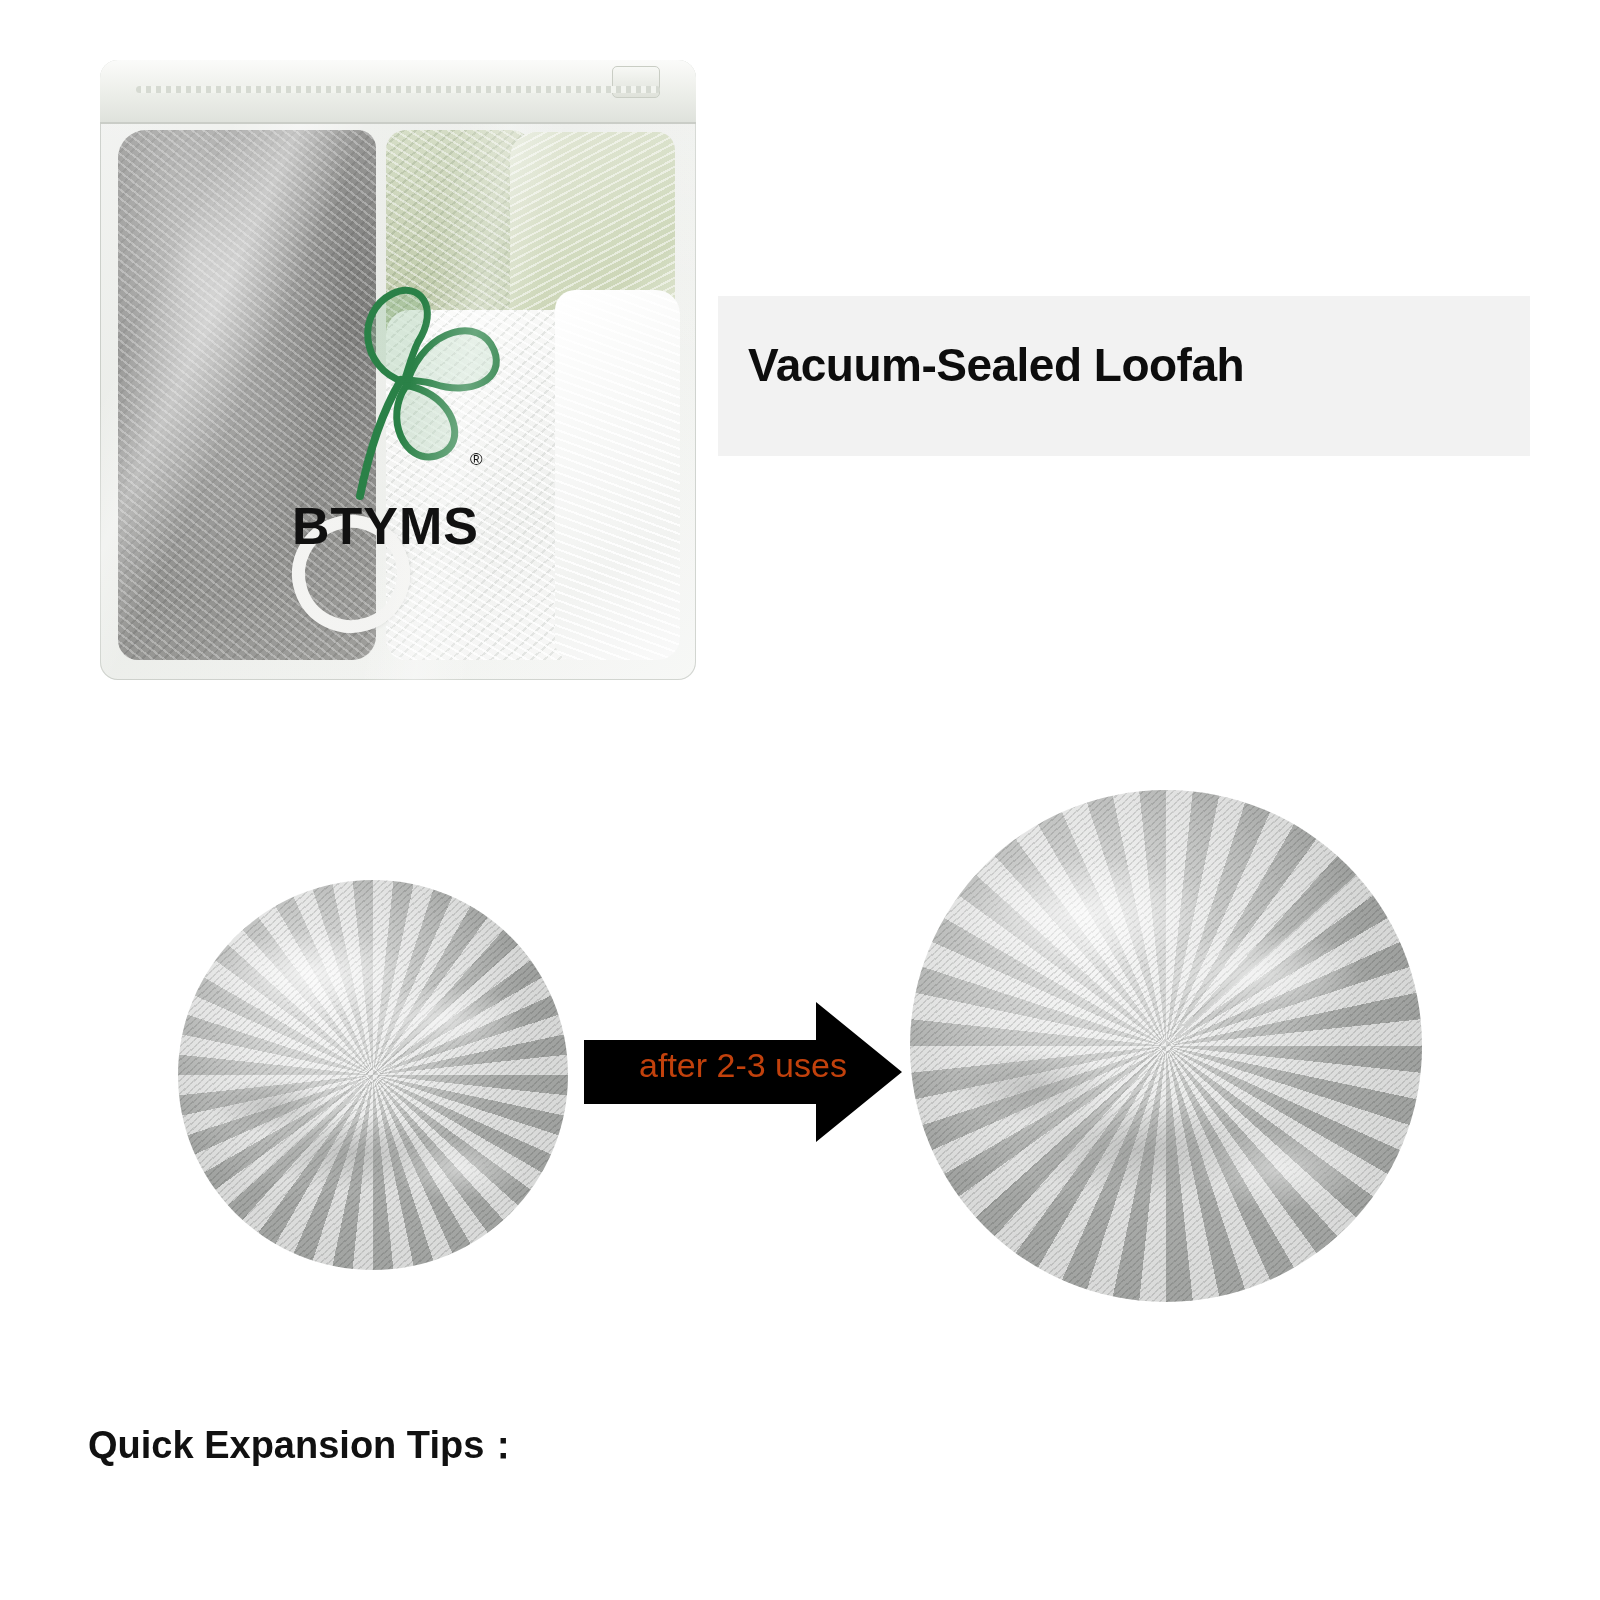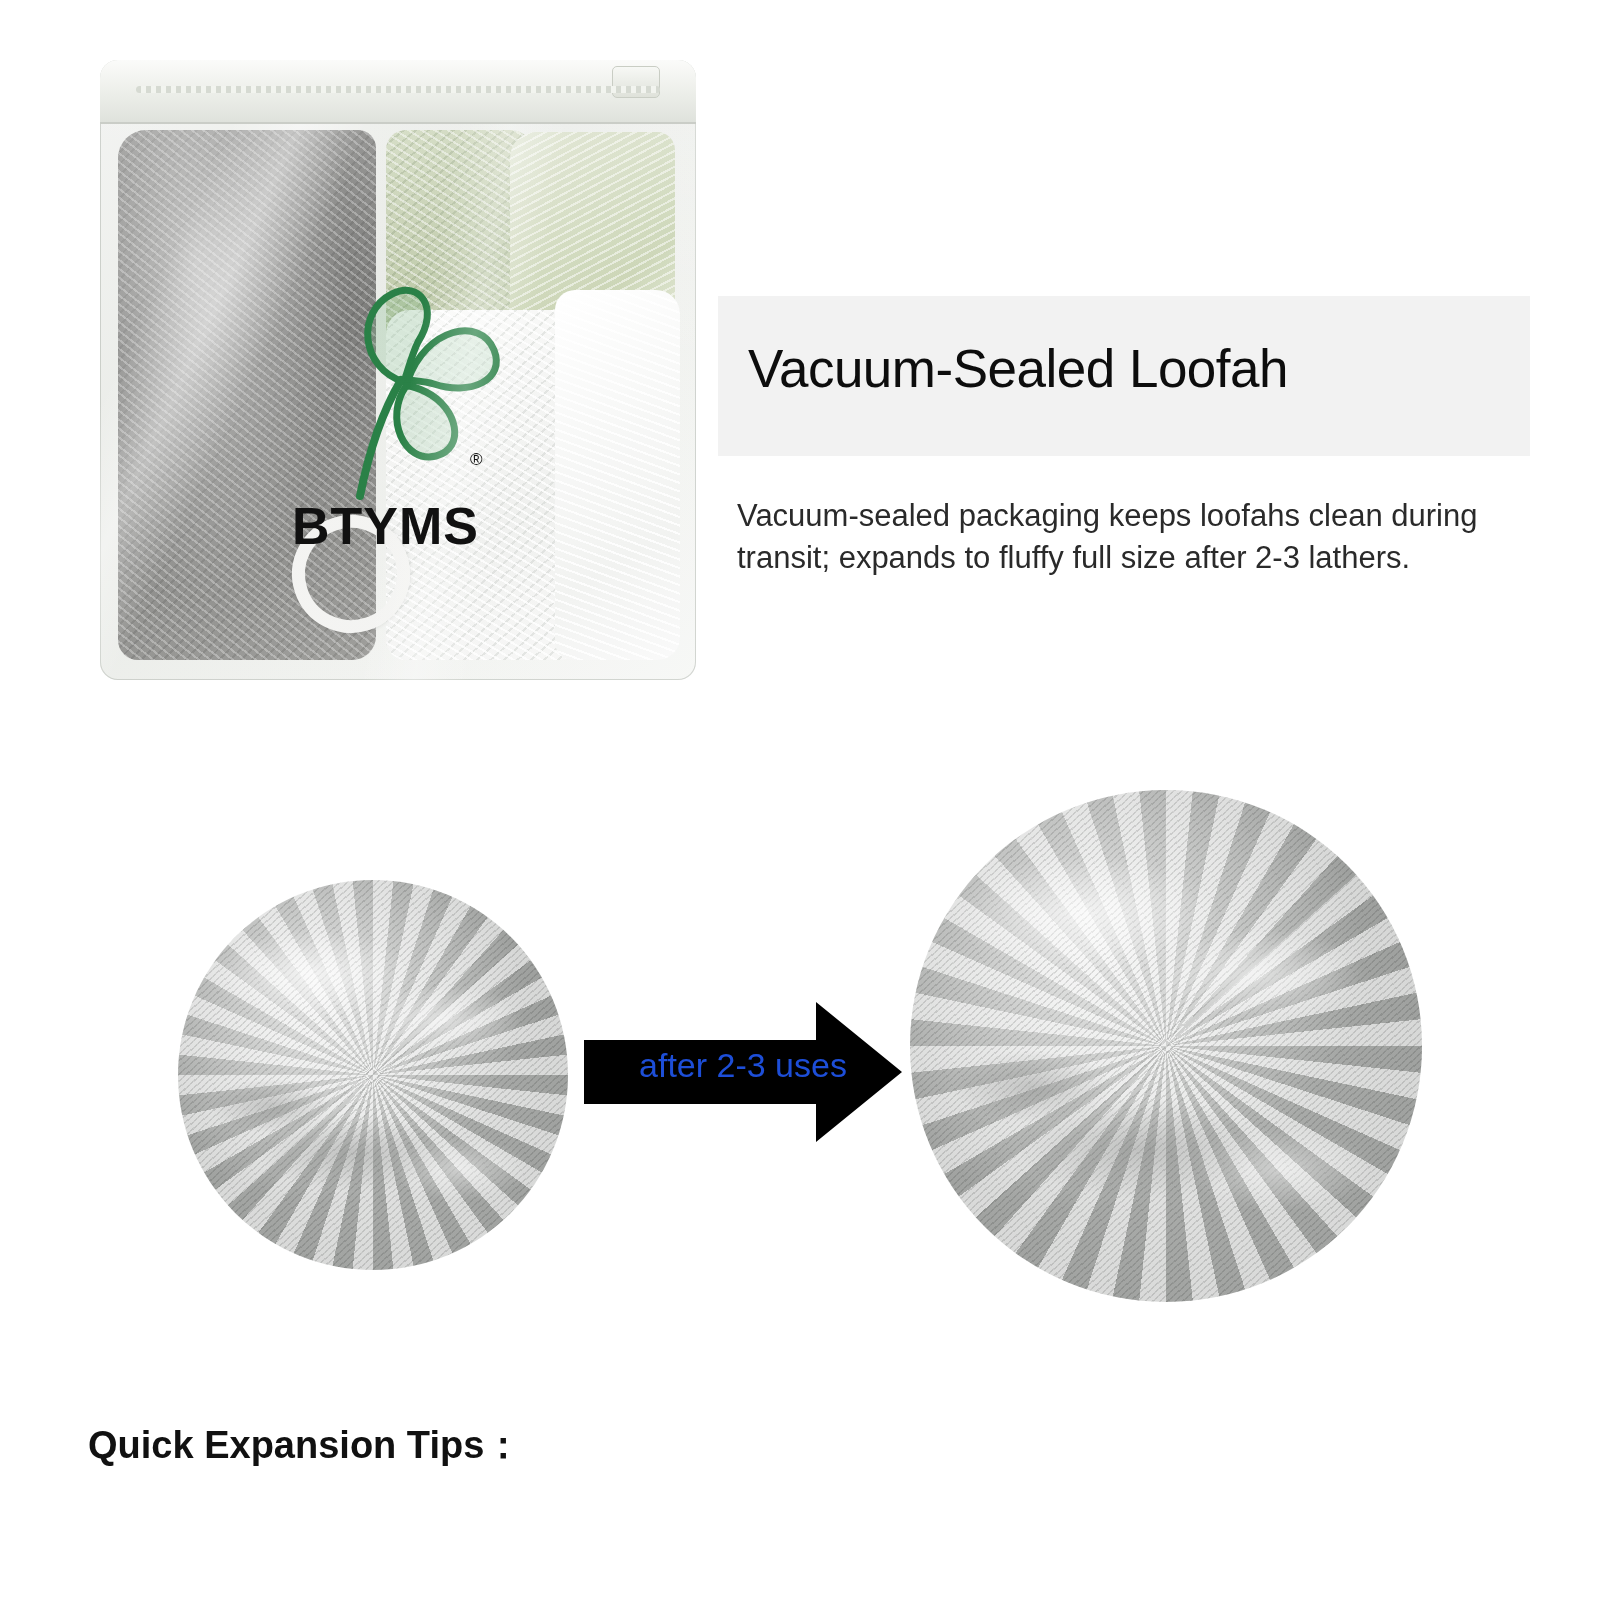--- a/index.html
+++ b/index.html
@@ -187,22 +187,22 @@
     top: 296px;
     width: 812px;
     height: 160px;
     background: #f2f2f2;
   }
   #headline {
     position: absolute;
     left: 748px;
     top: 338px;
     width: 790px;
-    font-size: 53px;
-    font-weight: normal;
+    font-size: 46px;
+    font-weight: bold;
     letter-spacing: -0.5px;
     color: #0d0d0d;
   }
   #subtext {
     position: absolute;
     left: 737px;
     top: 495px;
     width: 790px;
     font-size: 31px;
     line-height: 1.35;
@@ -289,21 +289,21 @@
     width: 330px;
     height: 160px;
   }
   #arrow-label {
     position: absolute;
     left: 0;
     top: 54px;
     width: 330px;
     text-align: center;
     font-size: 34px;
-    color: #1d4ed8;
+    color: #c2410c;
     z-index: 3;
   }
 
   
   #tips-title {
     position: absolute;
     left: 88px;
     top: 1396px;
     font-size: 38px;
     font-weight: bold;
@@ -350,21 +350,20 @@
         <div class="zip-tab"></div>
       </div>
 
       <div class="brand-text">BTYMS</div>
       <div class="brand-reg">®</div>
     </div>
   </div>
 
   <div id="headline-band"></div>
   <div id="headline">Vacuum-Sealed Loofah</div>
-  <div id="subtext">Vacuum-sealed packaging keeps loofahs clean during transit; expands to fluffy full size after 2-3 lathers.</div>
 </div>
 
 <div id="compare-section">
 
   <div id="ball-small" class="loofah-ball">
     <div class="ball-petals"></div>
     <div class="ball-mesh"></div>
     <div class="ball-folds"></div>
     <div class="ball-edge"></div>
   </div>

